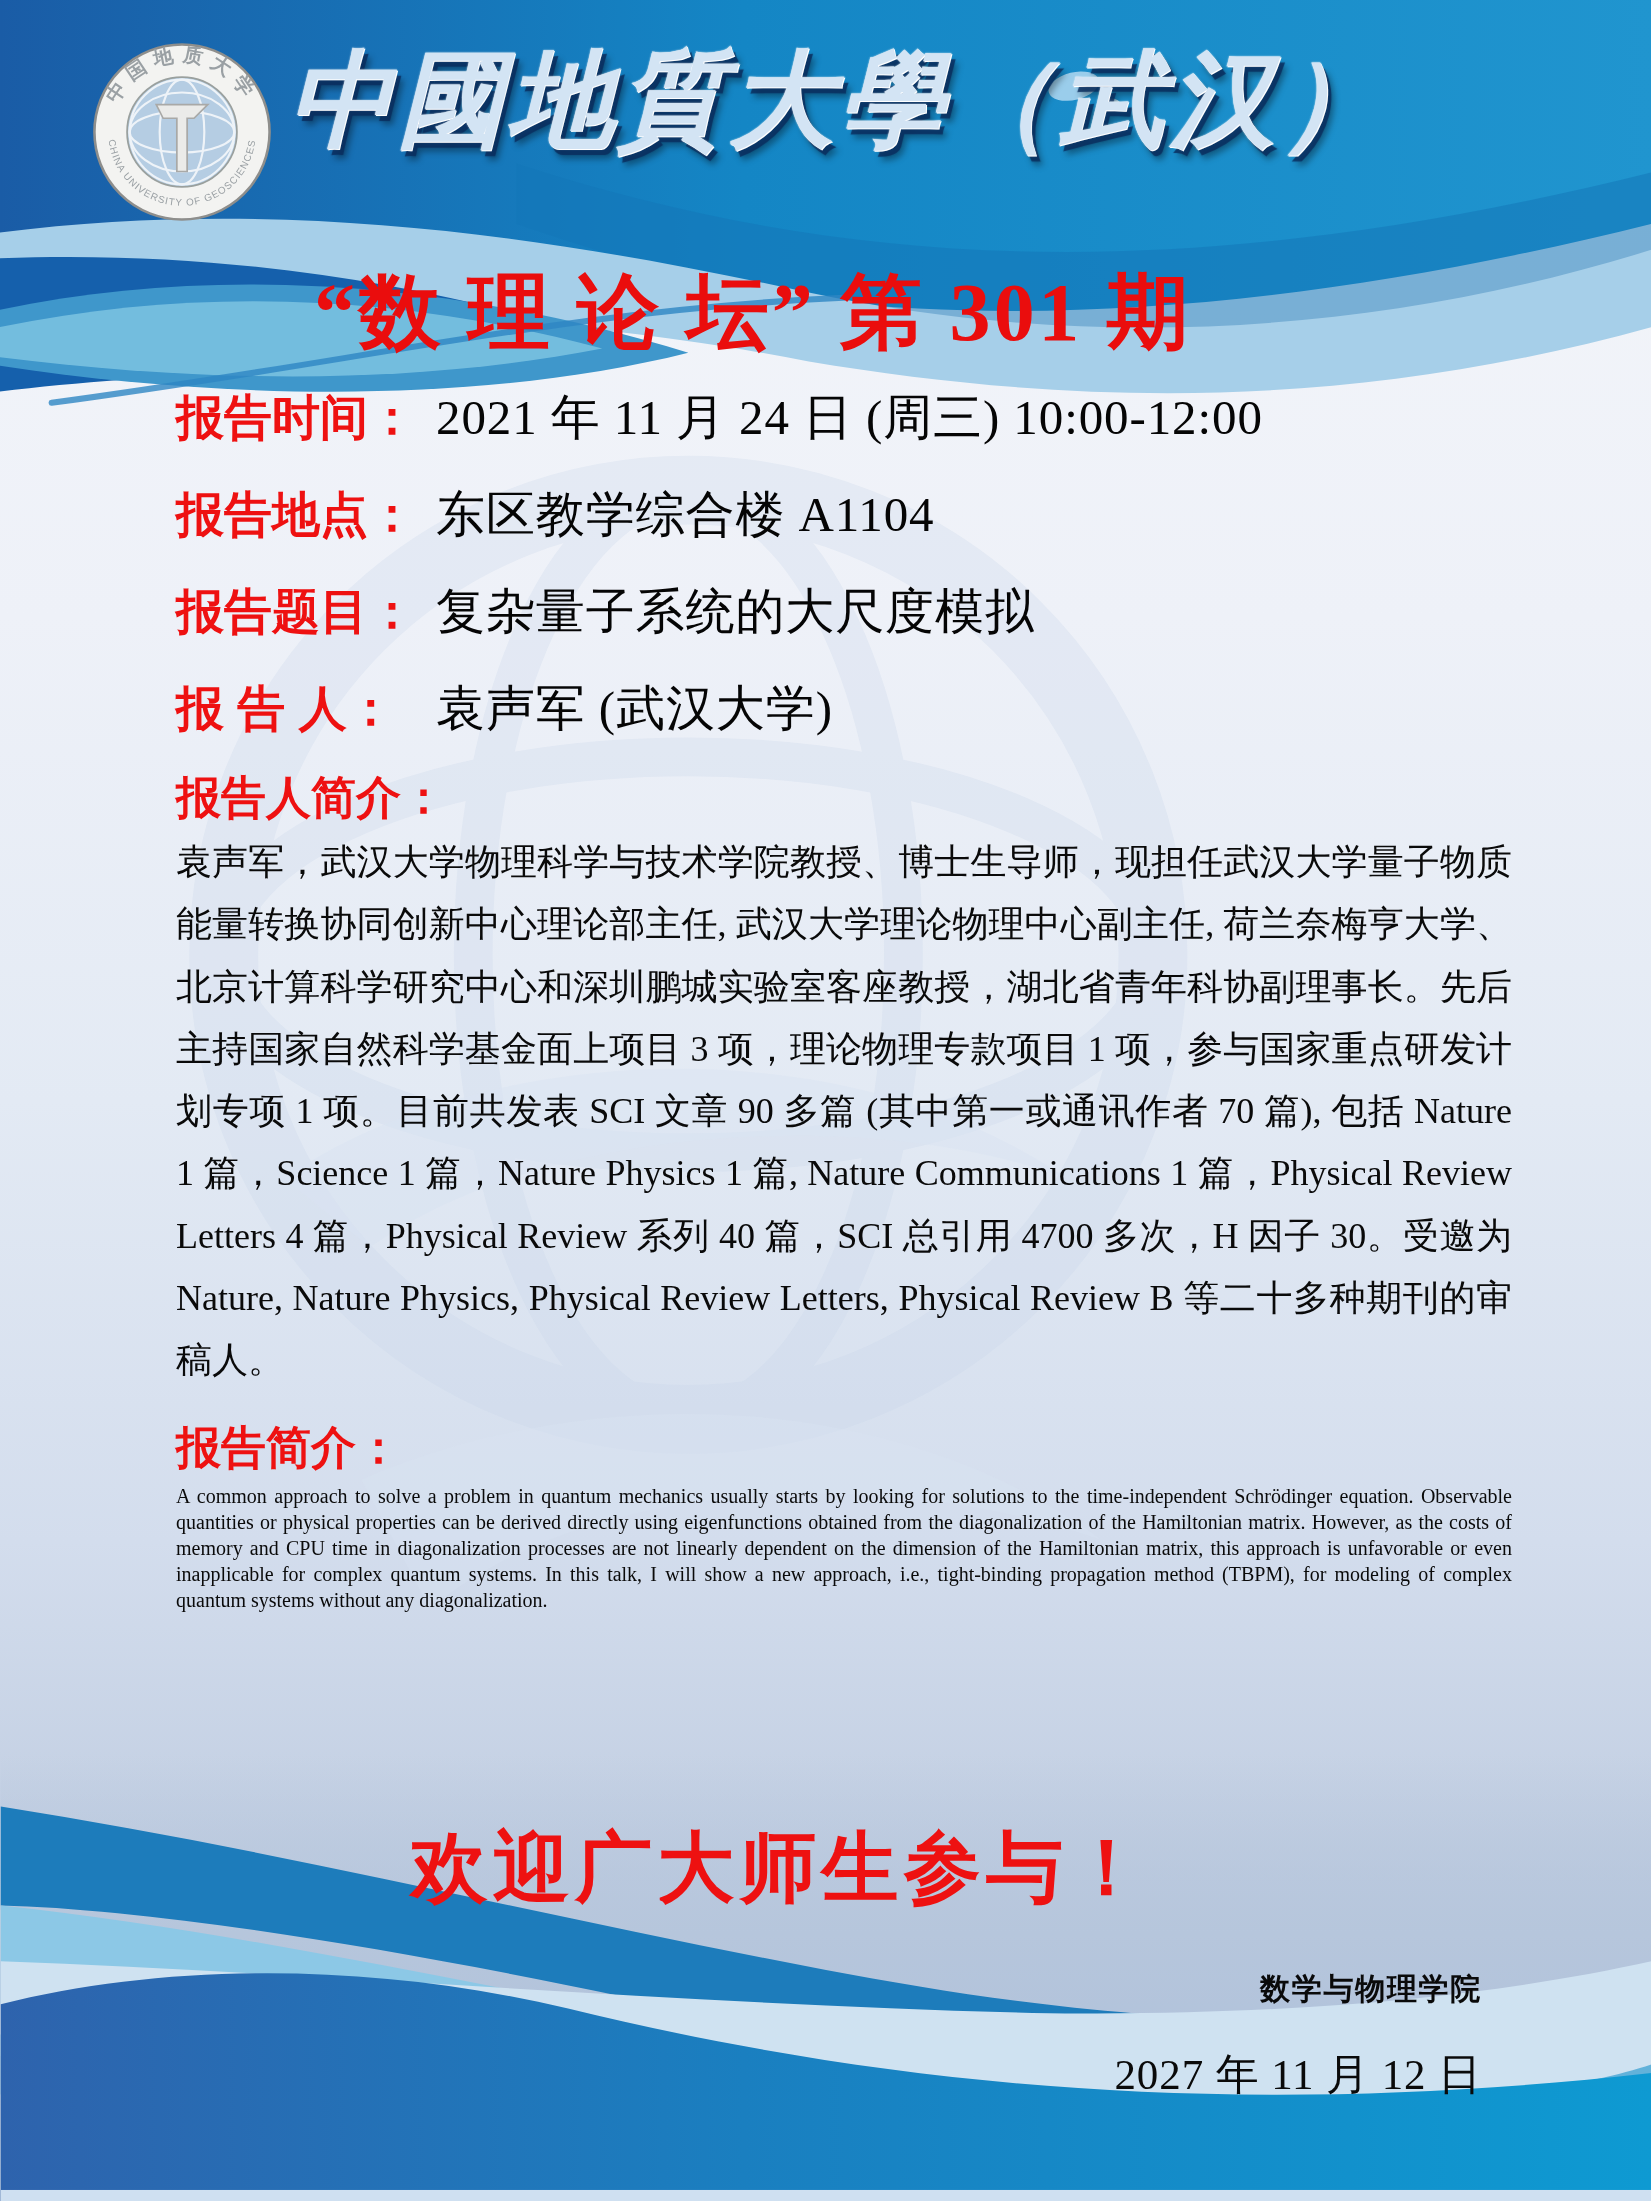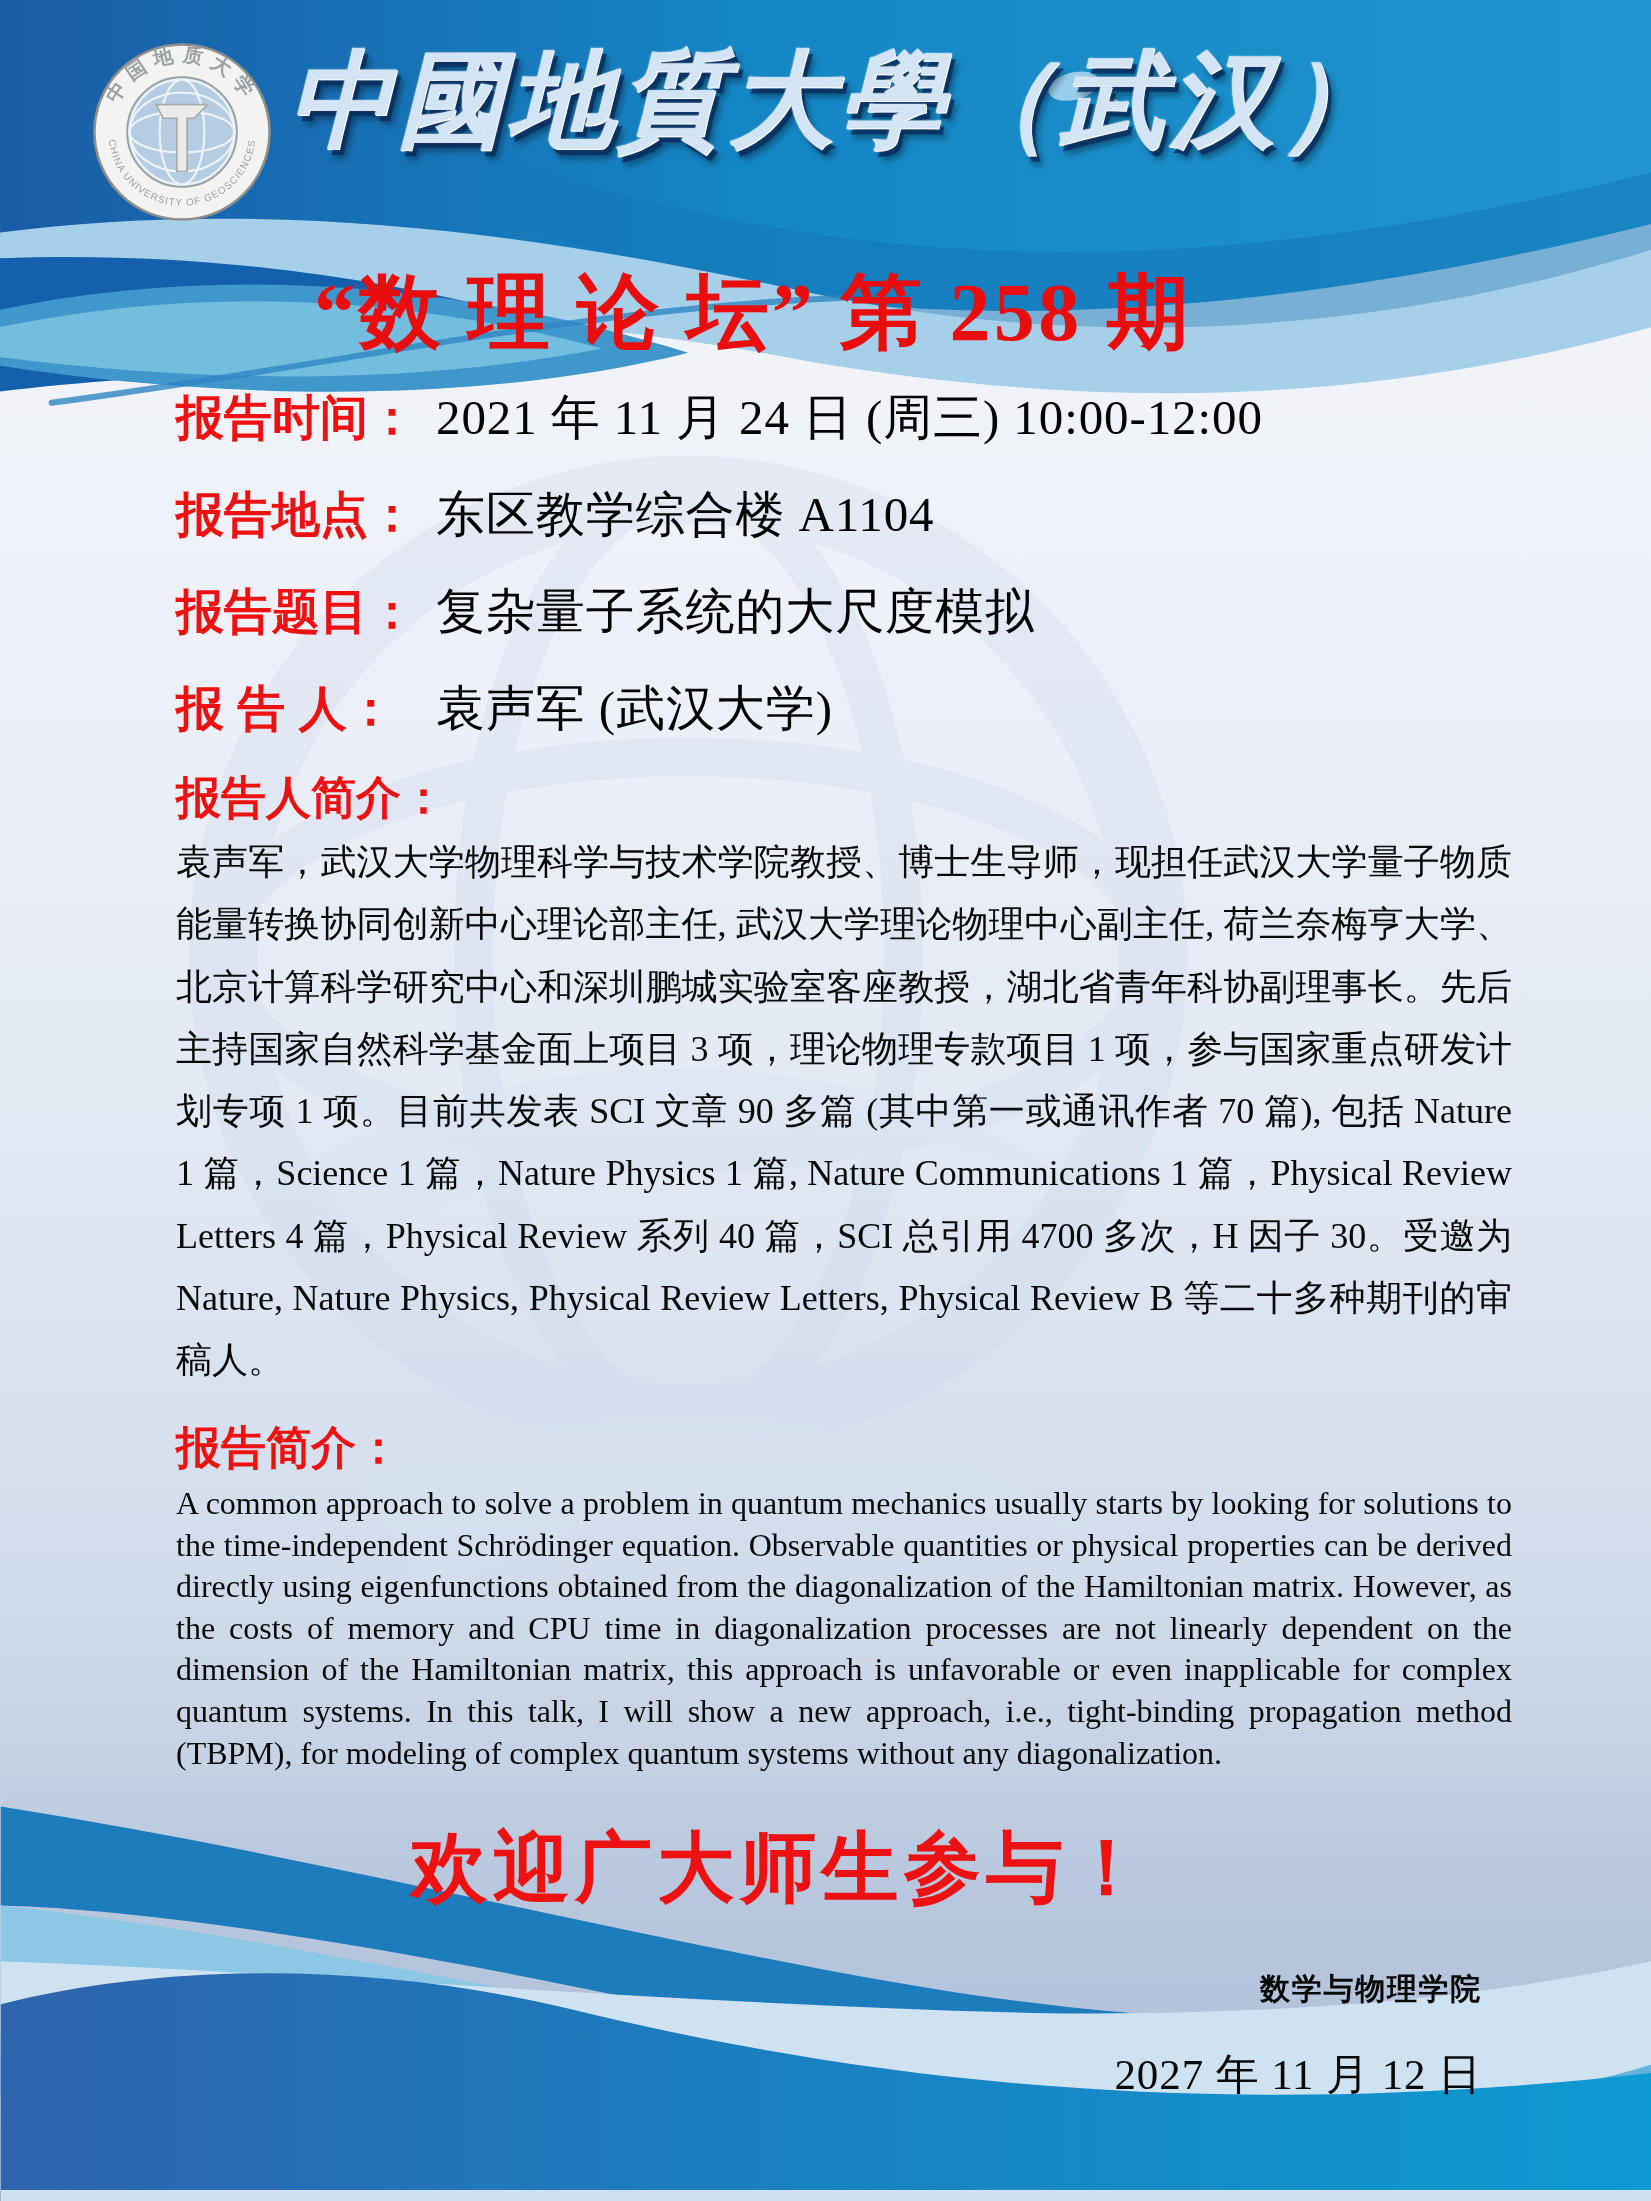--- a/index.html
+++ b/index.html
@@ -65,21 +65,21 @@
   #bio-text{
     left:176px;top:831px;width:1336px;
     font-family:"Liberation Serif","DejaVu Serif",serif;
     font-size:36px;line-height:1.73;color:#0a0a0a;
     text-align:justify;
   }
   #abstract-heading{top:1418px;}
   #abstract-text{
     left:176px;top:1483px;width:1336px;
     font-family:"Liberation Serif","DejaVu Serif",serif;
-    font-size:32px;line-height:1.3;color:#0a0a0a;
+    font-size:20px;line-height:1.3;color:#0a0a0a;
     text-align:justify;
   }
 
   #welcome{
     top:1817px;width:1652px;box-sizing:border-box;padding-right:103px;
     text-align:center;
     font-family:"Liberation Serif","DejaVu Serif",serif;
     font-weight:700;font-size:77px;letter-spacing:5.2px;
     color:#ee1111;white-space:nowrap;z-index:6;padding-left:12px;
   }
@@ -146,21 +146,21 @@
     <text font-family="Liberation Sans, DejaVu Sans, sans-serif" font-size="23" font-weight="700" fill="#9aa0a4" letter-spacing="9">
       <textPath href="#arcTop" xlink:href="#arcTop" startOffset="50%" text-anchor="middle">中国地质大学</textPath>
     </text>
     <text font-family="Liberation Sans, DejaVu Sans, sans-serif" font-size="11.5" fill="#9aa0a4" letter-spacing="1.2">
       <textPath href="#arcBottom" xlink:href="#arcBottom" startOffset="50%" text-anchor="middle">CHINA UNIVERSITY OF GEOSCIENCES</textPath>
     </text>
   </svg>
 
   <div id="university-name" class="content">中國地質大學（武汉）</div>
 
-  <div id="forum-title" class="content">“数 理 论 坛” 第 258 期</div>
+  <div id="forum-title" class="content">“数 理 论 坛” 第 301 期</div>
 
   <div id="info" class="content">
     <div class="info-row">
       <span class="info-label">报告时间：</span>
       <span class="info-value">2021 年 11 月 24 日 (周三) 10:00-12:00</span>
     </div>
     <div class="info-row">
       <span class="info-label">报告地点：</span>
       <span class="info-value">东区教学综合楼 A1104</span>
     </div>

